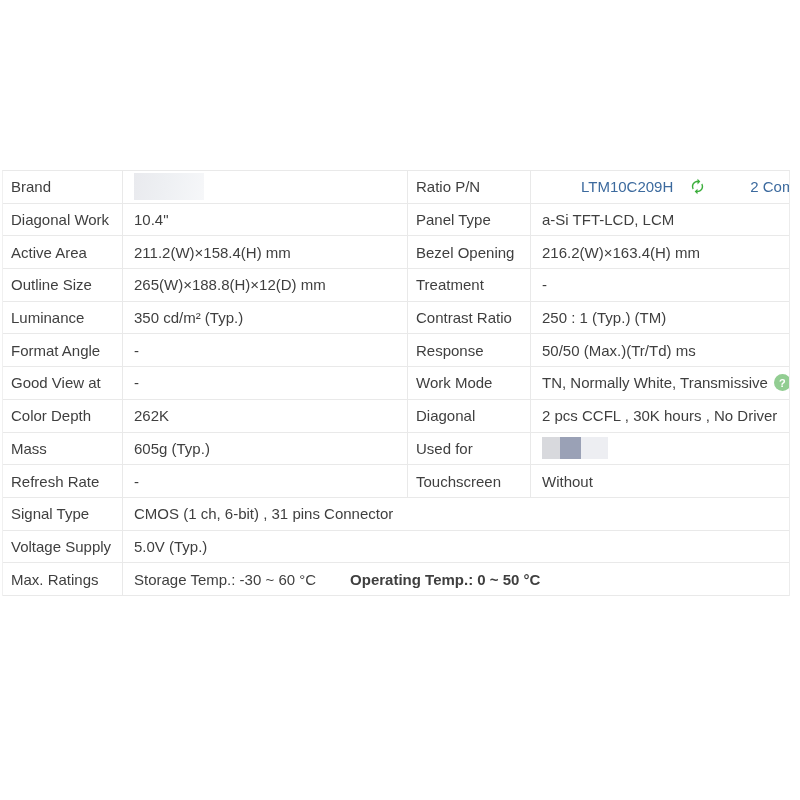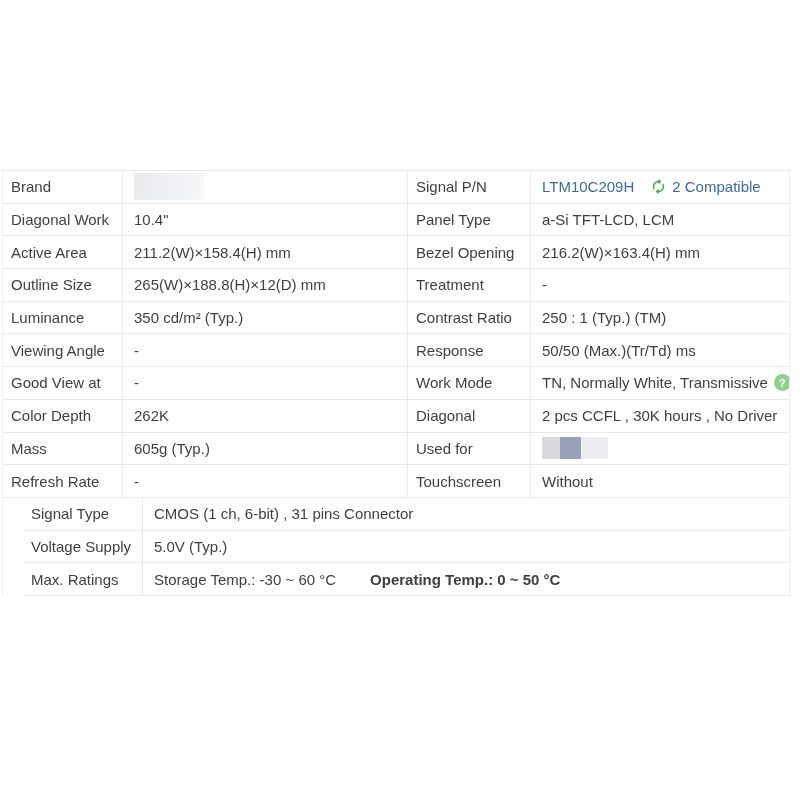--- a/index.html
+++ b/index.html
@@ -10,29 +10,29 @@
     border-left:1px solid #f0f0f0;
     border-right:1px solid #ececec;
     color:#3f3f3f; font-size:15px;
   }
   .row {
     display:grid;
     grid-template-columns:120px 285px 123px 1fr;
     height:32.7px;
     border-bottom:1px solid #e9e9e9;
   }
-  .row.full { grid-template-columns:120px 1fr;margin-left:20px; }
+  .row.full { grid-template-columns:120px 1fr; }
   .cell {
     display:flex; align-items:center;
     padding-left:8px;
     white-space:pre; overflow:hidden;
   }
   .cell.val { padding-left:11px; }
   .cell:not(:last-child) { border-right:1px solid #e9e9e9; }
-  .blue { color:#3c6a9e; }
+  .blue { color:#3c6a9e;margin-left:39px; }
   .sync-icon { width:17px; height:17px; margin:0 5px 0 16px; fill:#3cae3c; flex:0 0 auto; }
   .help-icon {
     display:inline-flex; align-items:center; justify-content:center;
     width:17px; height:17px; margin-left:6px; border-radius:50%;
     background:#92cd92; color:#ffffff; font-size:11px; font-weight:bold;
     flex:0 0 auto;
   }
   .redact-brand {
     width:70px; height:27px;
     background:linear-gradient(100deg,#e9eaee 0%,#eef0f3 45%,#f6f7f9 100%);
@@ -46,21 +46,21 @@
 </head>
 <body>
 
 <div class="spec-table">
 
   <div class="row">
     <div class="cell lbl">Brand</div>
     <div class="cell val">
       <div class="redact-brand"></div>
     </div>
-    <div class="cell lbl">Signal P/N</div>
+    <div class="cell lbl">Ratio P/N</div>
     <div class="cell val">
       <span class="blue">LTM10C209H</span>
       <svg class="sync-icon" viewBox="0 0 24 24">
         <path d="M12 6v3l4-4-4-4v3c-4.42 0-8 3.58-8 8 0 1.57.46 3.03 1.24 4.26L6.7 14.8A5.87 5.87 0 0 1 6 12c0-3.31 2.69-6 6-6zm6.76 1.74L17.3 9.2c.44.84.7 1.79.7 2.8 0 3.31-2.69 6-6 6v-3l-4 4 4 4v-3c4.42 0 8-3.58 8-8 0-1.57-.46-3.03-1.24-4.26z"></path>
       </svg>
       <span class="blue">2 Compatible</span>
     </div>
   </div>
 
   <div class="row">
@@ -86,21 +86,21 @@
   </div>
 
   <div class="row">
     <div class="cell lbl">Luminance</div>
     <div class="cell val">350 cd/m² (Typ.)</div>
     <div class="cell lbl">Contrast Ratio</div>
     <div class="cell val">250 : 1 (Typ.) (TM)</div>
   </div>
 
   <div class="row">
-    <div class="cell lbl">Viewing Angle</div>
+    <div class="cell lbl">Format Angle</div>
     <div class="cell val">-</div>
     <div class="cell lbl">Response</div>
     <div class="cell val">50/50 (Max.)(Tr/Td) ms</div>
   </div>
 
   <div class="row">
     <div class="cell lbl">Good View at</div>
     <div class="cell val">-</div>
     <div class="cell lbl">Work Mode</div>
     <div class="cell val">

